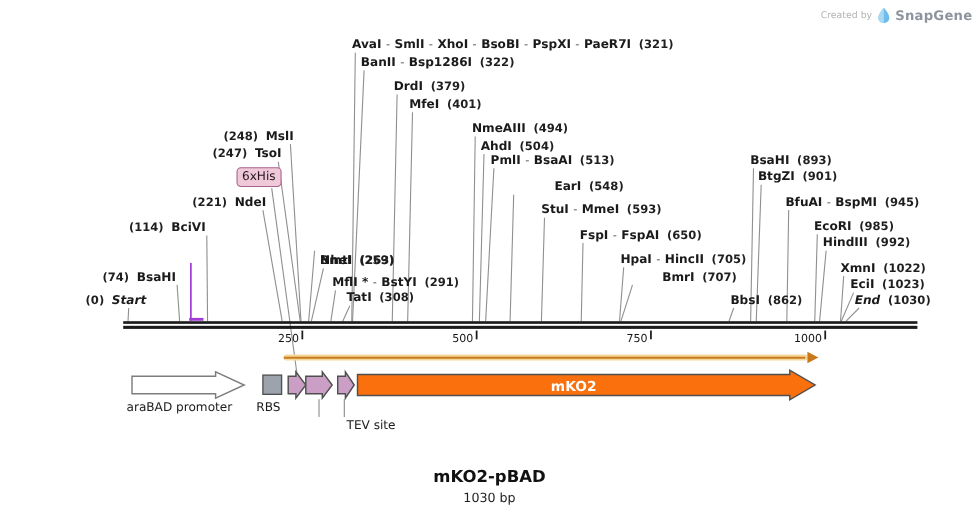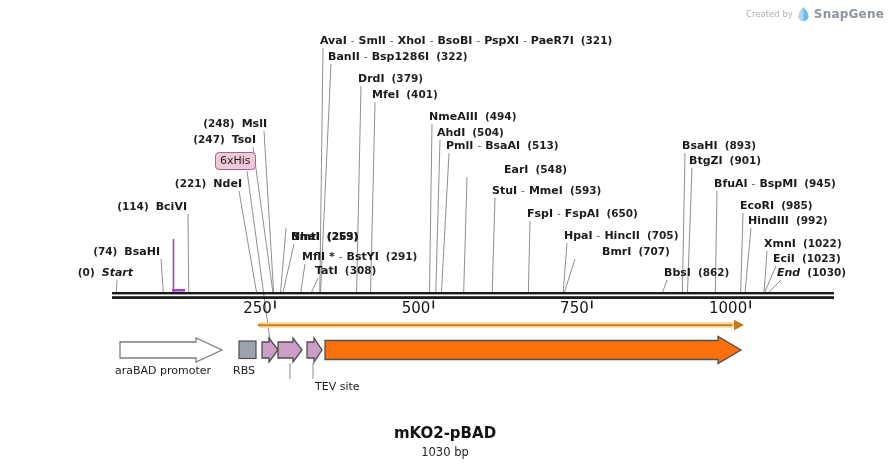--- a/index.html
+++ b/index.html
@@ -8,21 +8,21 @@
   #map-svg{position:absolute;left:0;top:0;width:890px;height:465px;}
   #label-layer{position:absolute;left:0;top:0;width:890px;height:465px;pointer-events:none;}
   #label-layer div{position:absolute;white-space:nowrap;pointer-events:auto;}
   .slab{font-size:11px;font-weight:bold;color:#1a1a1a;line-height:13px;}
   .ral{transform:translateX(-100%);}
   .ital .enz{font-style:italic;}
   .enz{font-weight:bold;}
   .pos{font-weight:bold;font-size:10.5px;color:#1f1f1f;margin-left:7px;}
   .pos.pf{margin-left:0;margin-right:7px;}
   .sep{font-weight:normal;color:#555;margin:0 4px;font-size:10.5px;}
-  .ruler-num{font-size:15px;color:#161616;line-height:13px;}
+  .ruler-num{font-size:10px;color:#161616;line-height:13px;}
   .fcap{font-size:11px;color:#1b1b1b;line-height:15px;}
   .finner{color:#ffffff;font-size:12.5px;font-weight:bold;text-align:center;line-height:17px;}
   .primer-lab{font-size:11.5px;line-height:13px;}
   .badge{font-size:11px;color:#26141f;background:#EFC9D7;border:1px solid #A9638F;
          border-radius:4px;padding:0 4px;line-height:16px;}
   .credit{position:absolute;top:7px;right:6px;display:flex;align-items:center;gap:5px;}
   .credit-by{font-size:8.5px;color:#b3b3b3;}
   .credit-brand{font-size:12px;color:#8d949e;font-weight:600;letter-spacing:.2px;}
   .title-block{position:absolute;left:0;right:0;top:424px;text-align:center;}
   .title-name{font-size:15px;font-weight:bold;color:#111;}
@@ -118,20 +118,21 @@
       <div class="slab ral" style="left: 160px; top: 245px;"><span class="pos pf">(74)</span><span class="enz">BsaHI</span></div>
       <div class="slab ital ral" style="left: 133px; top: 266px;"><span class="pos pf">(0)</span><span class="enz">Start</span></div>
       <div class="badge" style="left: 215px; top: 152px; background: rgb(239, 201, 215); border-color: rgb(169, 99, 143);">6xHis</div>
       <div class="ruler-num ral" style="left: 271.85px; top: 302px;">250</div>
       <div class="ruler-num ral" style="left: 430.3px; top: 302px;">500</div>
       <div class="ruler-num ral" style="left: 588.75px; top: 302px;">750</div>
       <div class="ruler-num ral" style="left: 747.2px; top: 302px;">1000</div>
       <div class="fcap" style="left: 115px; top: 363px;">araBAD promoter</div>
       <div class="fcap" style="left: 233px; top: 363px;">RBS</div>
       <div class="fcap" style="left: 315px; top: 379px;">TEV site</div>
+      <div class="finner" style="left: 325px; top: 342px; width: 393px;">mKO2</div>
     </div>
 
   <div class="credit">
     <span class="credit-by">Created by</span>
     <span style="display:inline-flex;">
       <svg width="11" height="14" viewBox="0 0 10 14">
         <path d="M5 0 C2.2 3.2 0 6.4 0 9.4 C0 12 2.2 14 5 14 C7.8 14 10 12 10 9.4 C10 6.4 7.8 3.2 5 0 Z" fill="#6FBCEA"></path>
         <path d="M5 0 C2.2 3.2 0 6.4 0 9.4 C0 12 2.2 14 5 14 L5 0 Z" fill="#A9D9F4"></path>
       </svg>
     </span>

